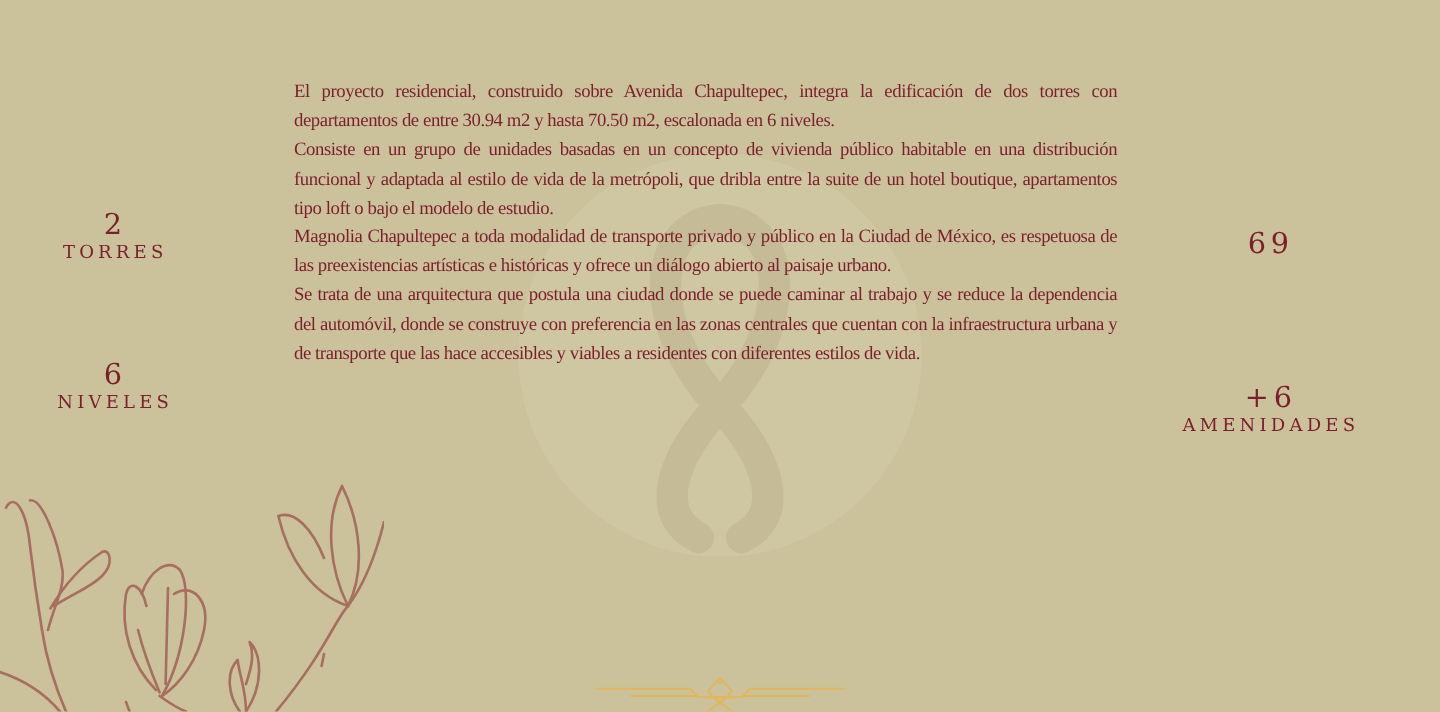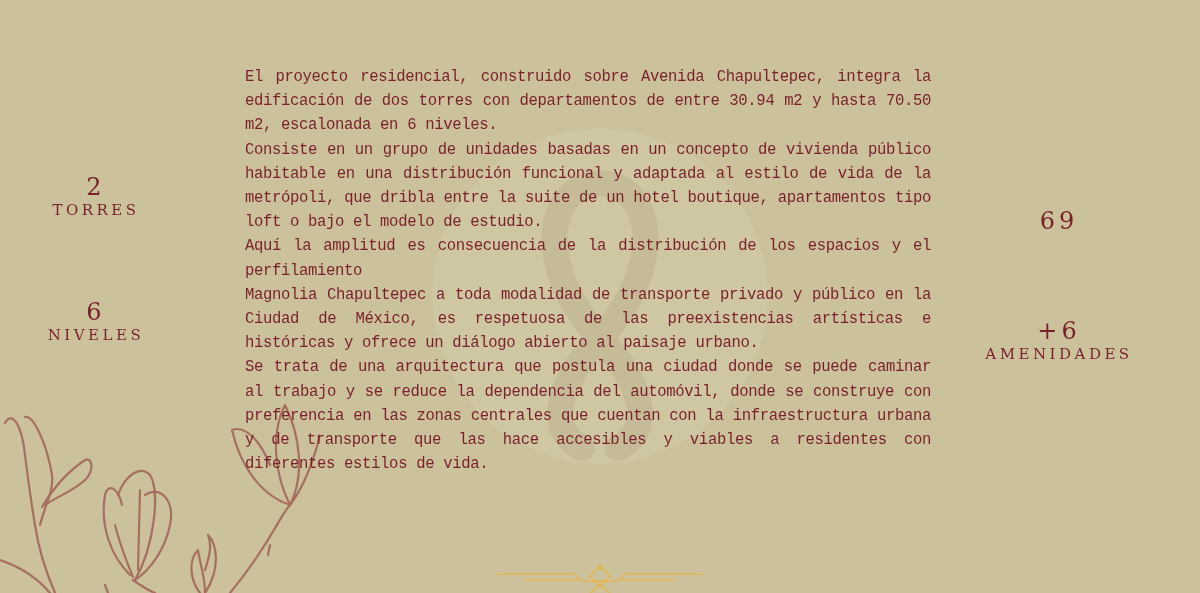--- a/index.html
+++ b/index.html
@@ -19,21 +19,21 @@
   .stat .num {
     font-size:24px; line-height:28px; letter-spacing:4px; font-weight:normal;
   }
   .stat .lbl {
     font-size:15px; line-height:18px; letter-spacing:3.5px; font-weight:normal;
   }
   .body-text {
     position:absolute; left:245px; top:65px; width:686px;
     font-size:15.6px; line-height:24.2px;
     text-align:justify; color:#7a1f2b;
-    font-family: Liberation Mono, monospace;
+    font-family: Liberation Serif, serif;
     letter-spacing:-0.35px;
     word-spacing:0px;
   }
   .body-text p { margin:0; }
   .flowers {
     position:absolute; left:0; top:395px; width:320px; height:198px;
     pointer-events:none;
   }
   .ornament {
     position:absolute; left:495px; top:560px; width:210px; height:33px;
@@ -53,21 +53,21 @@
 
 <div class="stat" style="left:40px; top:173px; width:112px;">
   <div class="num">2</div>
   <div class="lbl">TORRES</div>
 </div>
 <div class="stat" style="left:40px; top:298px; width:112px;">
   <div class="num">6</div>
   <div class="lbl">NIVELES</div>
 </div>
 
-<div class="stat" style="left:950px; top:207px; width:218px;">
+<div class="stat" style="left:950px; top:189px; width:218px;">
   <div class="num">69</div>
 </div>
 <div class="stat" style="left:950px; top:317px; width:218px;">
   <div class="num">+6</div>
   <div class="lbl">AMENIDADES</div>
 </div>
 
 <svg class="flowers" viewBox="0 0 320 198">
   <g fill="none" stroke="#a76f5f" stroke-width="2.2" stroke-linecap="round" stroke-linejoin="round">
 
@@ -92,21 +92,20 @@
     <path d="M268 160 L 270 150"></path>
     <path d="M290 110 C 260 100, 240 70, 232 35 C 245 30, 260 45, 270 70"></path>
     <path d="M290 110 C 275 80, 270 40, 285 10 C 300 40, 305 80, 290 110"></path>
     <path d="M290 110 C 305 90, 315 60, 320 40"></path>
   </g>
 </svg>
 
 <div class="body-text">
   <p>El proyecto residencial, construido sobre Avenida Chapultepec, integra la edificación de dos torres con departamentos de entre 30.94 m2 y hasta 70.50 m2, escalonada en 6 niveles.</p>
   <p>Consiste en un grupo de unidades basadas en un concepto de vivienda público habitable en una distribución funcional y adaptada al estilo de vida de la metrópoli, que dribla entre la suite de un hotel boutique, apartamentos tipo loft o bajo el modelo de estudio.</p>
-  <p>Aquí la amplitud es consecuencia de la distribución de los espacios y el perfilamiento</p>
   <p>Magnolia Chapultepec a toda modalidad de transporte privado y público en la Ciudad de México, es respetuosa de las preexistencias artísticas e históricas y ofrece un diálogo abierto al paisaje urbano.</p>
   <p>Se trata de una arquitectura que postula una ciudad donde se puede caminar al trabajo y se reduce la dependencia del automóvil, donde se construye con preferencia en las zonas centrales que cuentan con la infraestructura urbana y de transporte que las hace accesibles y viables a residentes con diferentes estilos de vida.</p>
 </div>
 
 <svg class="ornament" viewBox="0 0 210 33">
   <g fill="none" stroke="#e0b85a" stroke-width="1.6">
     <path d="M2 14 L 80 14 L 87 21 L 110 21"></path>
     <path d="M208 14 L 130 14 L 123 21 L 100 21"></path>
     <path d="M30 20 L 85 20"></path>
     <path d="M180 20 L 125 20"></path>

